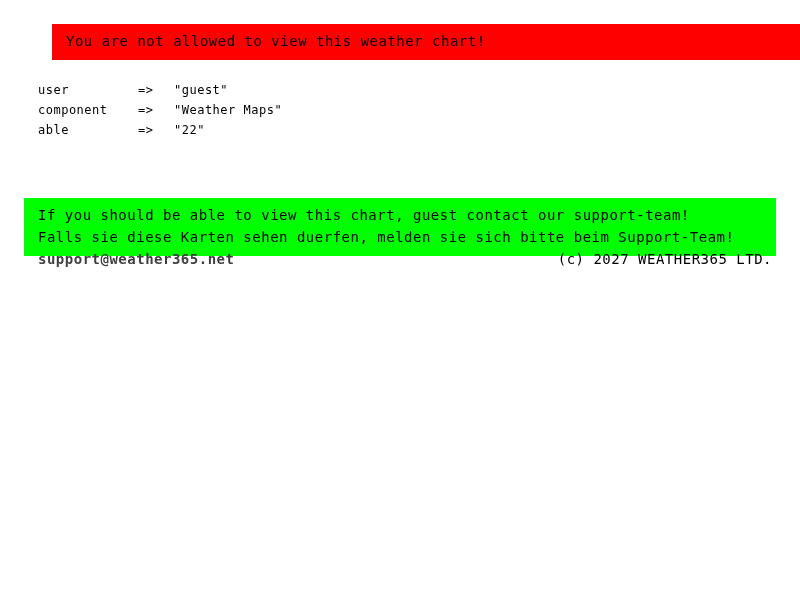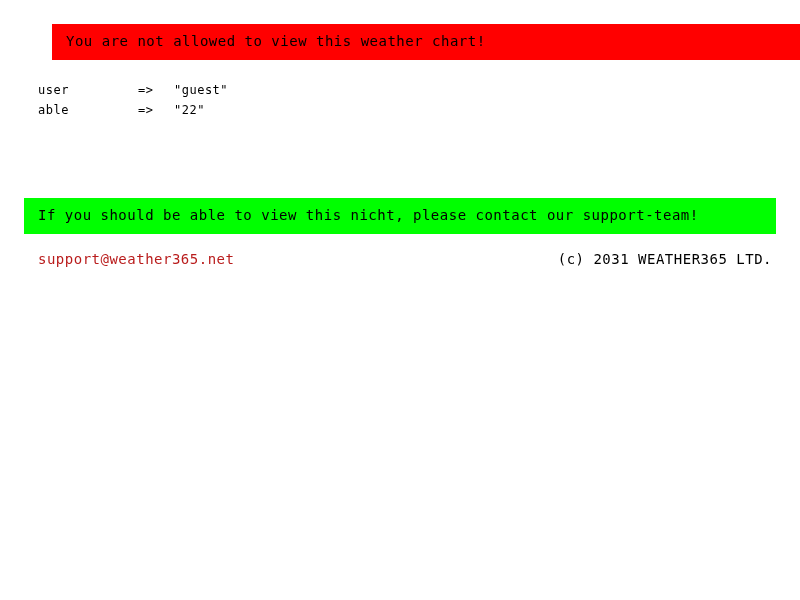--- a/index.html
+++ b/index.html
@@ -78,52 +78,59 @@
     top: 249px;
     width: 734px;
     font-size: 14px;
     line-height: 20px;
     letter-spacing: 0.5px;
     display: flex;
     justify-content: space-between;
     white-space: nowrap;
   }
   .footer a {
-    color: #b91c1c;
+    color: #404040;
     text-decoration: none;
+    font-weight: bold;
   }
 </style>
 </head>
 <body>
 
 <div class="page">
 
   <div class="banner banner-error">
     <span class="banner-line">You are not allowed to view this weather chart!</span>
   </div>
 
   <div class="params">
     <table>
       <tbody>
         <tr>
           <td class="col-key">user</td>
           <td class="col-arrow">=&gt;</td>
           <td class="col-val">"guest"</td>
         </tr>
         <tr>
+          <td class="col-key">component</td>
+          <td class="col-arrow">=&gt;</td>
+          <td class="col-val">"Weather Maps"</td>
+        </tr>
+        <tr>
           <td class="col-key">able</td>
           <td class="col-arrow">=&gt;</td>
           <td class="col-val">"22"</td>
         </tr>
       </tbody>
     </table>
   </div>
 
   <div class="banner banner-info">
-    <span class="banner-line">If you should be able to view this nicht, please contact our support-team!</span>
+    <span class="banner-line">If you should be able to view this chart, guest contact our support-team!</span>
+    <span class="banner-line">Falls sie diese Karten sehen duerfen, melden sie sich bitte beim Support-Team!</span>
   </div>
 
   <div class="footer">
     <a href="#">support@weather365.net</a>
-    <span>(c) 2031 WEATHER365 LTD.</span>
+    <span>(c) 2027 WEATHER365 LTD.</span>
   </div>
 
 </div>
 
 </body></html>

